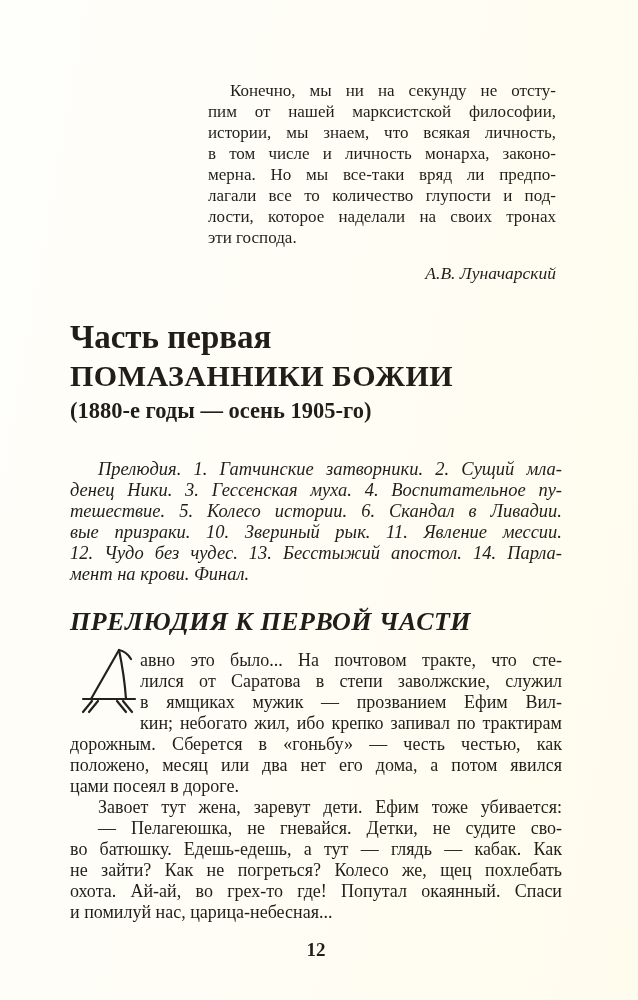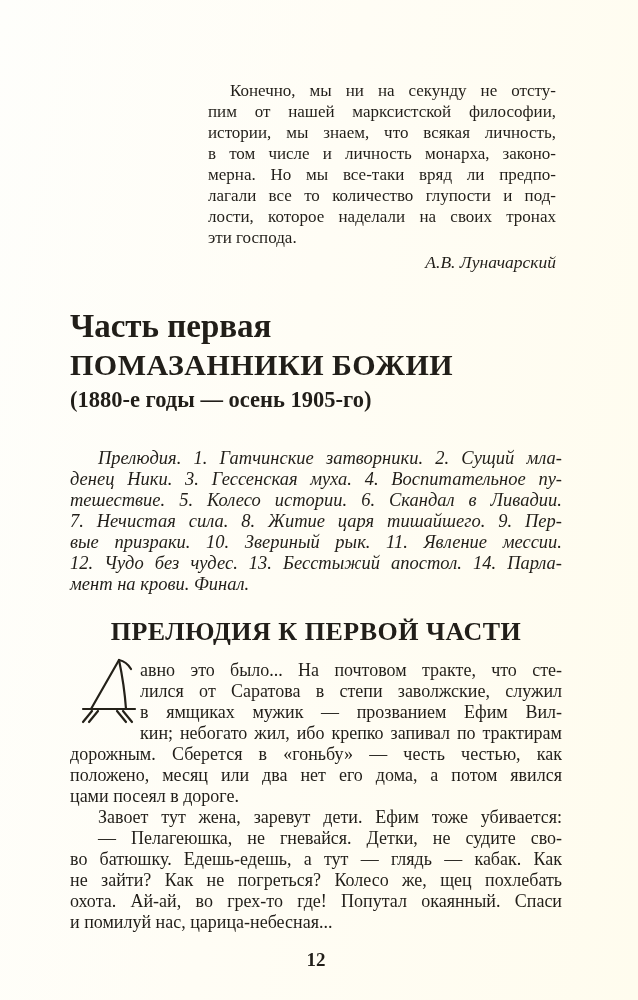--- a/index.html
+++ b/index.html
@@ -19,45 +19,45 @@
   
   .tline { font-size: 18px; line-height: 21px; white-space: normal; }
   .j { text-align: justify; text-align-last: justify; text-justify: inter-word; }
   .ind { text-indent: 28px; }
 
   
   .epigraph { margin-left: 138px; width: 348px; }
   .epigraph .tline { font-size: 17px; line-height: 21px; }
   .epigraph .ind { text-indent: 22px; margin-top: 20px; }
   .attribution {
-    margin-top: 4px;
+    margin-top: 15px;
     text-align: right;
     font-style: italic;
     font-size: 17.5px;
     line-height: 21px;
   }
 
   
   .part-heading { margin-top: 34px; font-weight: bold; }
   .ph1 { font-size: 33px; line-height: 38px; }
   .ph2 { font-size: 30px; line-height: 40px; letter-spacing: 0.5px; }
   .ph3 { font-size: 22.5px; line-height: 30px; }
 
   
   .chapter-list { margin-top: 33px; font-style: italic; }
   .chapter-list .tline { font-size: 18.5px; line-height: 21px; }
 
   
   .prelude-heading {
     margin: 22px 0 0 0;
-    text-align: center;
     font-size: 26px;
     line-height: 30px;
     font-weight: bold;
     letter-spacing: 0.5px;
+    font-style: italic;
   }
 
   
   .body-text { margin-top: 13px; }
   .dropcap {
     float: left;
     width: 70px;
     height: 64px;
     position: relative;
   }
@@ -99,21 +99,20 @@
   <header class="part-heading">
     <div class="ph1">Часть первая</div>
     <div class="ph2">ПОМАЗАННИКИ БОЖИИ</div>
     <div class="ph3">(1880-е годы — осень 1905-го)</div>
   </header>
 
   <section class="chapter-list">
     <div class="tline j ind">Прелюдия. 1. Гатчинские затворники. 2. Сущий мла-</div>
     <div class="tline j">денец Ники. 3. Гессенская муха. 4. Воспитательное пу-</div>
     <div class="tline j">тешествие. 5. Колесо истории. 6. Скандал в Ливадии.</div>
-    <div class="tline j">7. Нечистая сила. 8. Житие царя тишайшего. 9. Пер-</div>
     <div class="tline j">вые призраки. 10. Звериный рык. 11. Явление мессии.</div>
     <div class="tline j">12. Чудо без чудес. 13. Бесстыжий апостол. 14. Парла-</div>
     <div class="tline">мент на крови. Финал.</div>
   </section>
 
   <h2 class="prelude-heading">ПРЕЛЮДИЯ К ПЕРВОЙ ЧАСТИ</h2>
 
   <section class="body-text">
     <div class="dropcap">
       <span class="sr">Д</span>

